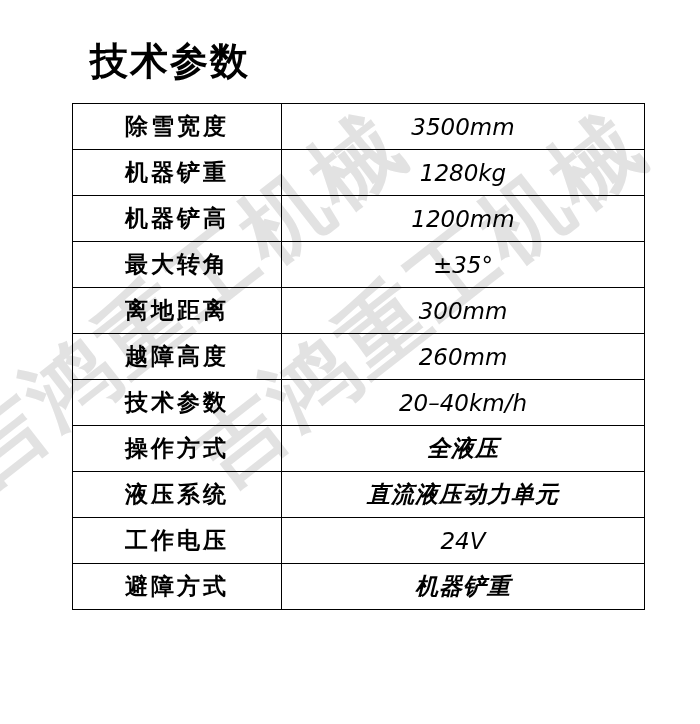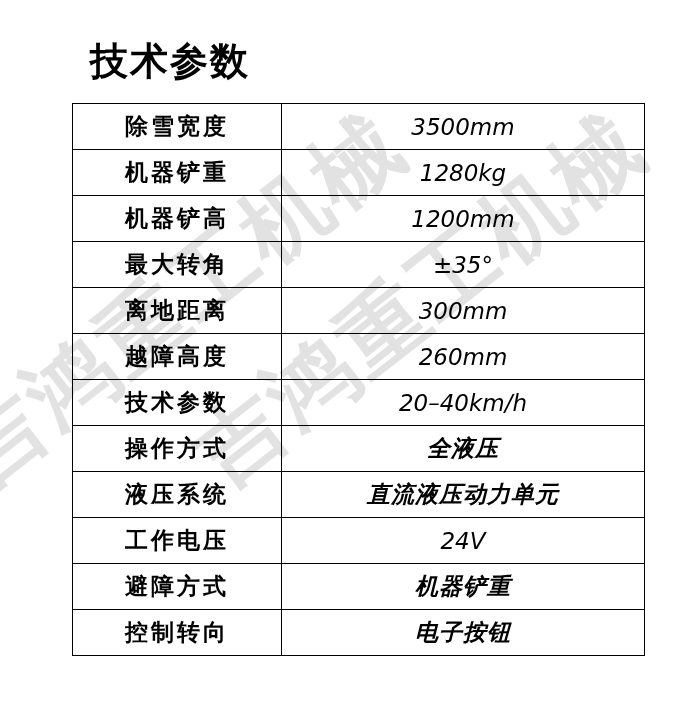--- a/index.html
+++ b/index.html
@@ -145,21 +145,17 @@
           <td class="value cjk">直流液压动力单元</td>
         </tr>
         <tr>
           <td class="label">工作电压</td>
           <td class="value">24V</td>
         </tr>
         <tr>
           <td class="label">避障方式</td>
           <td class="value cjk">机器铲重</td>
         </tr>
-        <tr>
-          <td class="label">控制转向</td>
-          <td class="value cjk">电子按钮</td>
-        </tr>
       </tbody>
     </table>
   </div>
 
 </div>
 
 </body></html>

